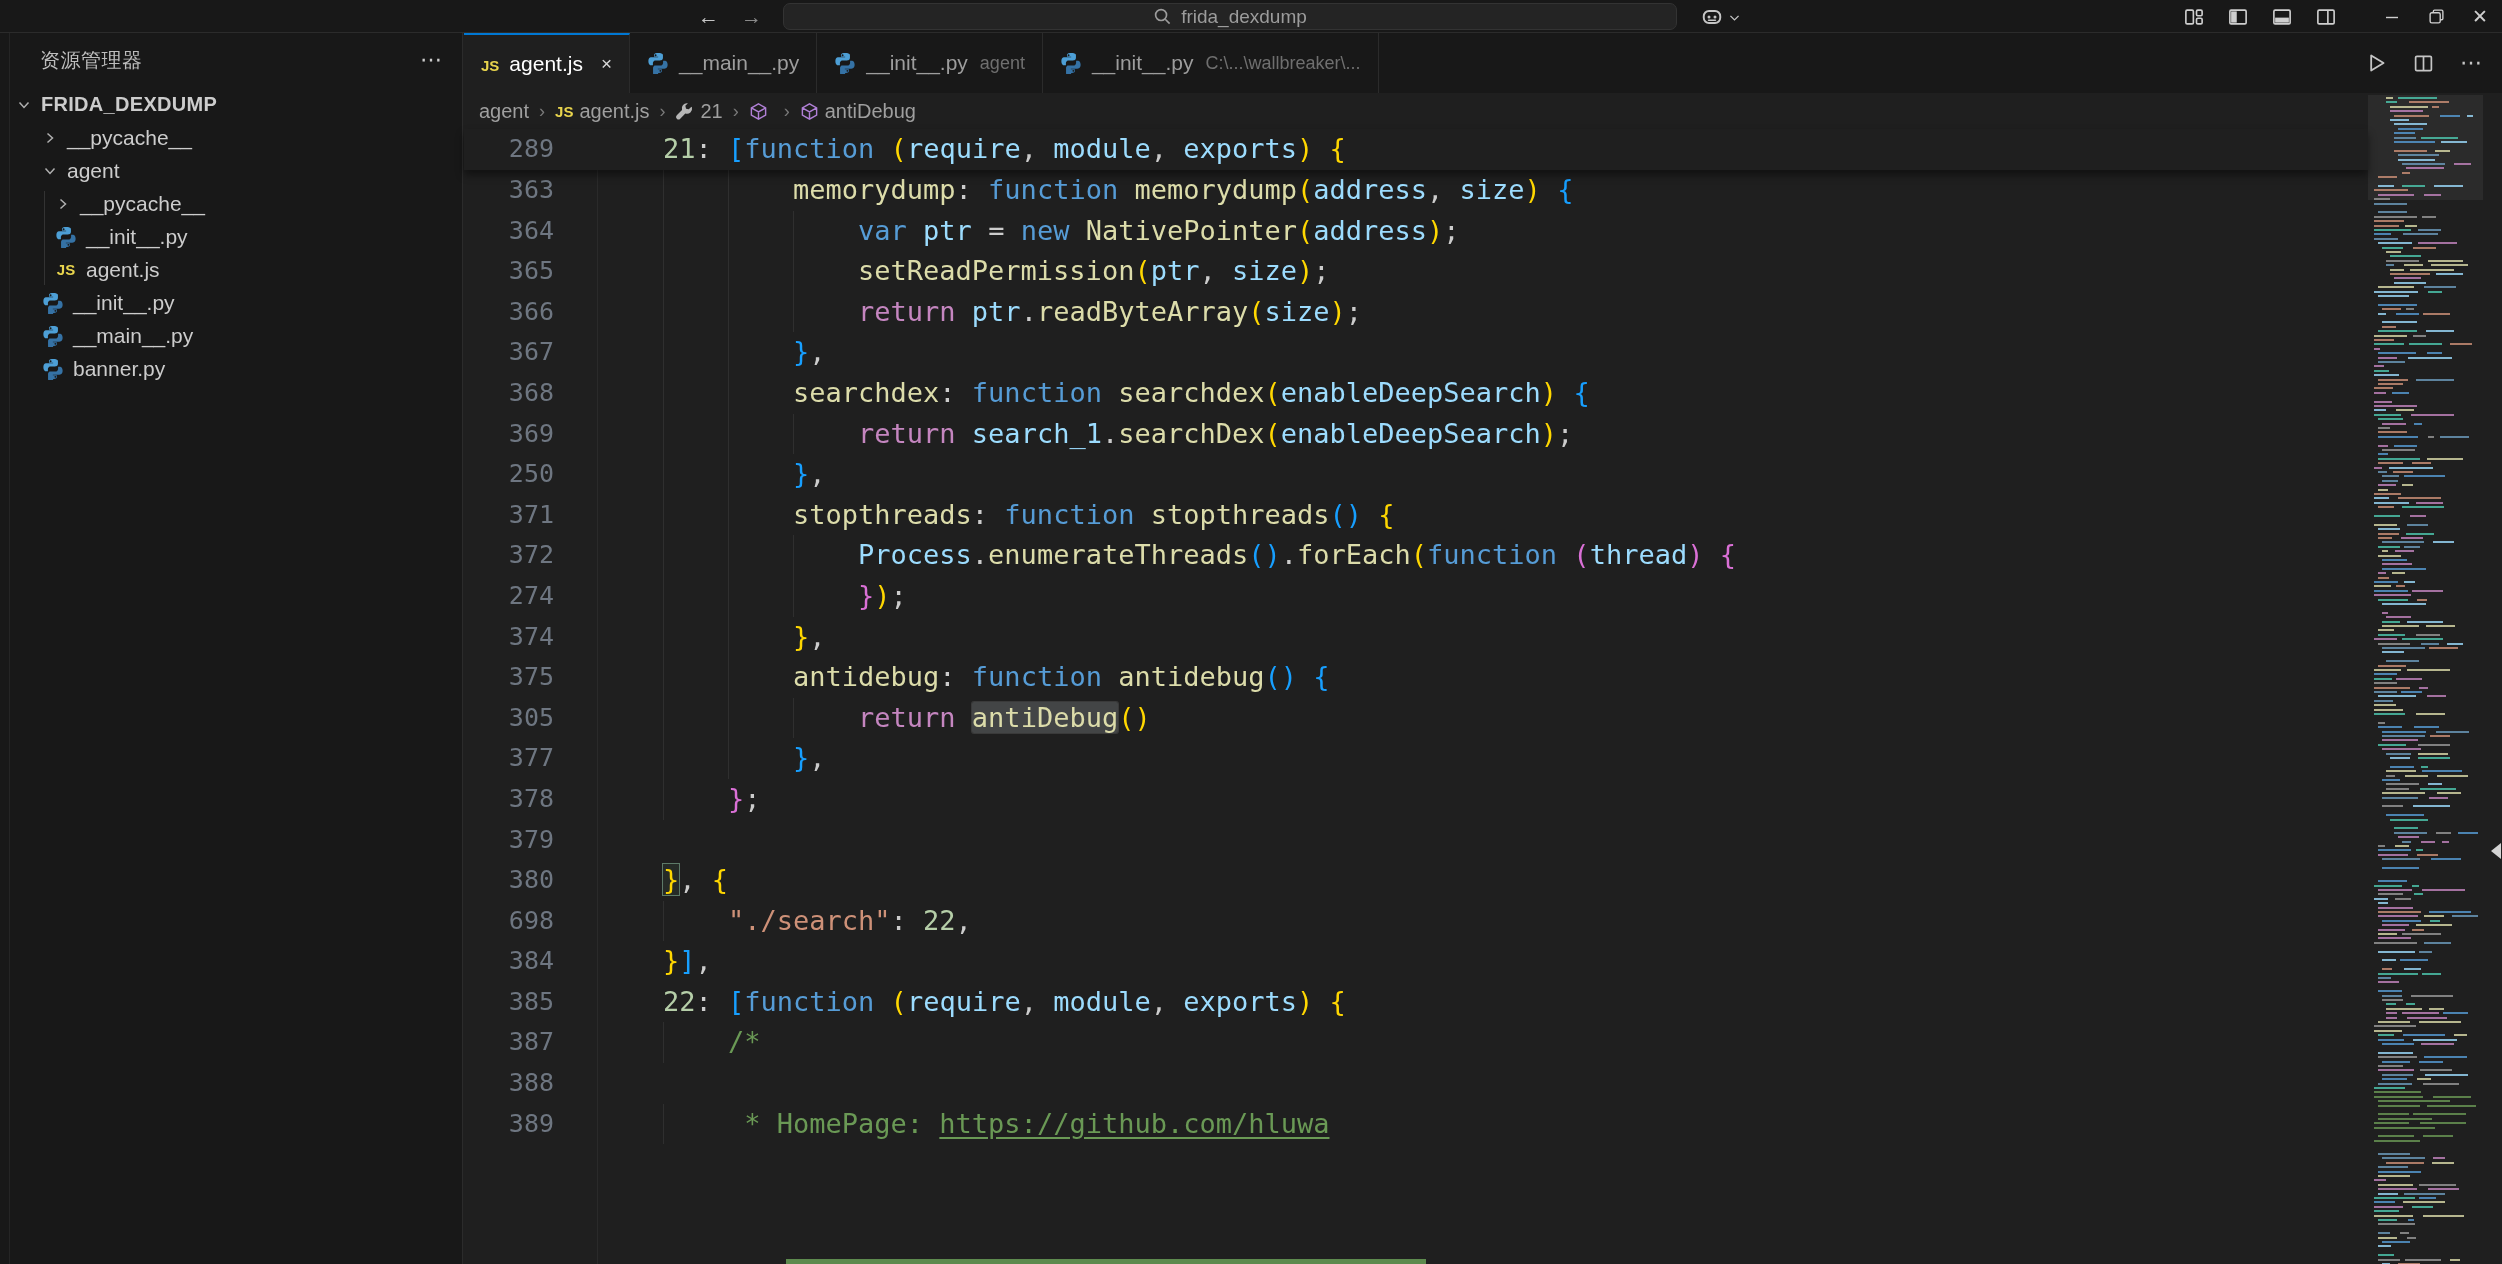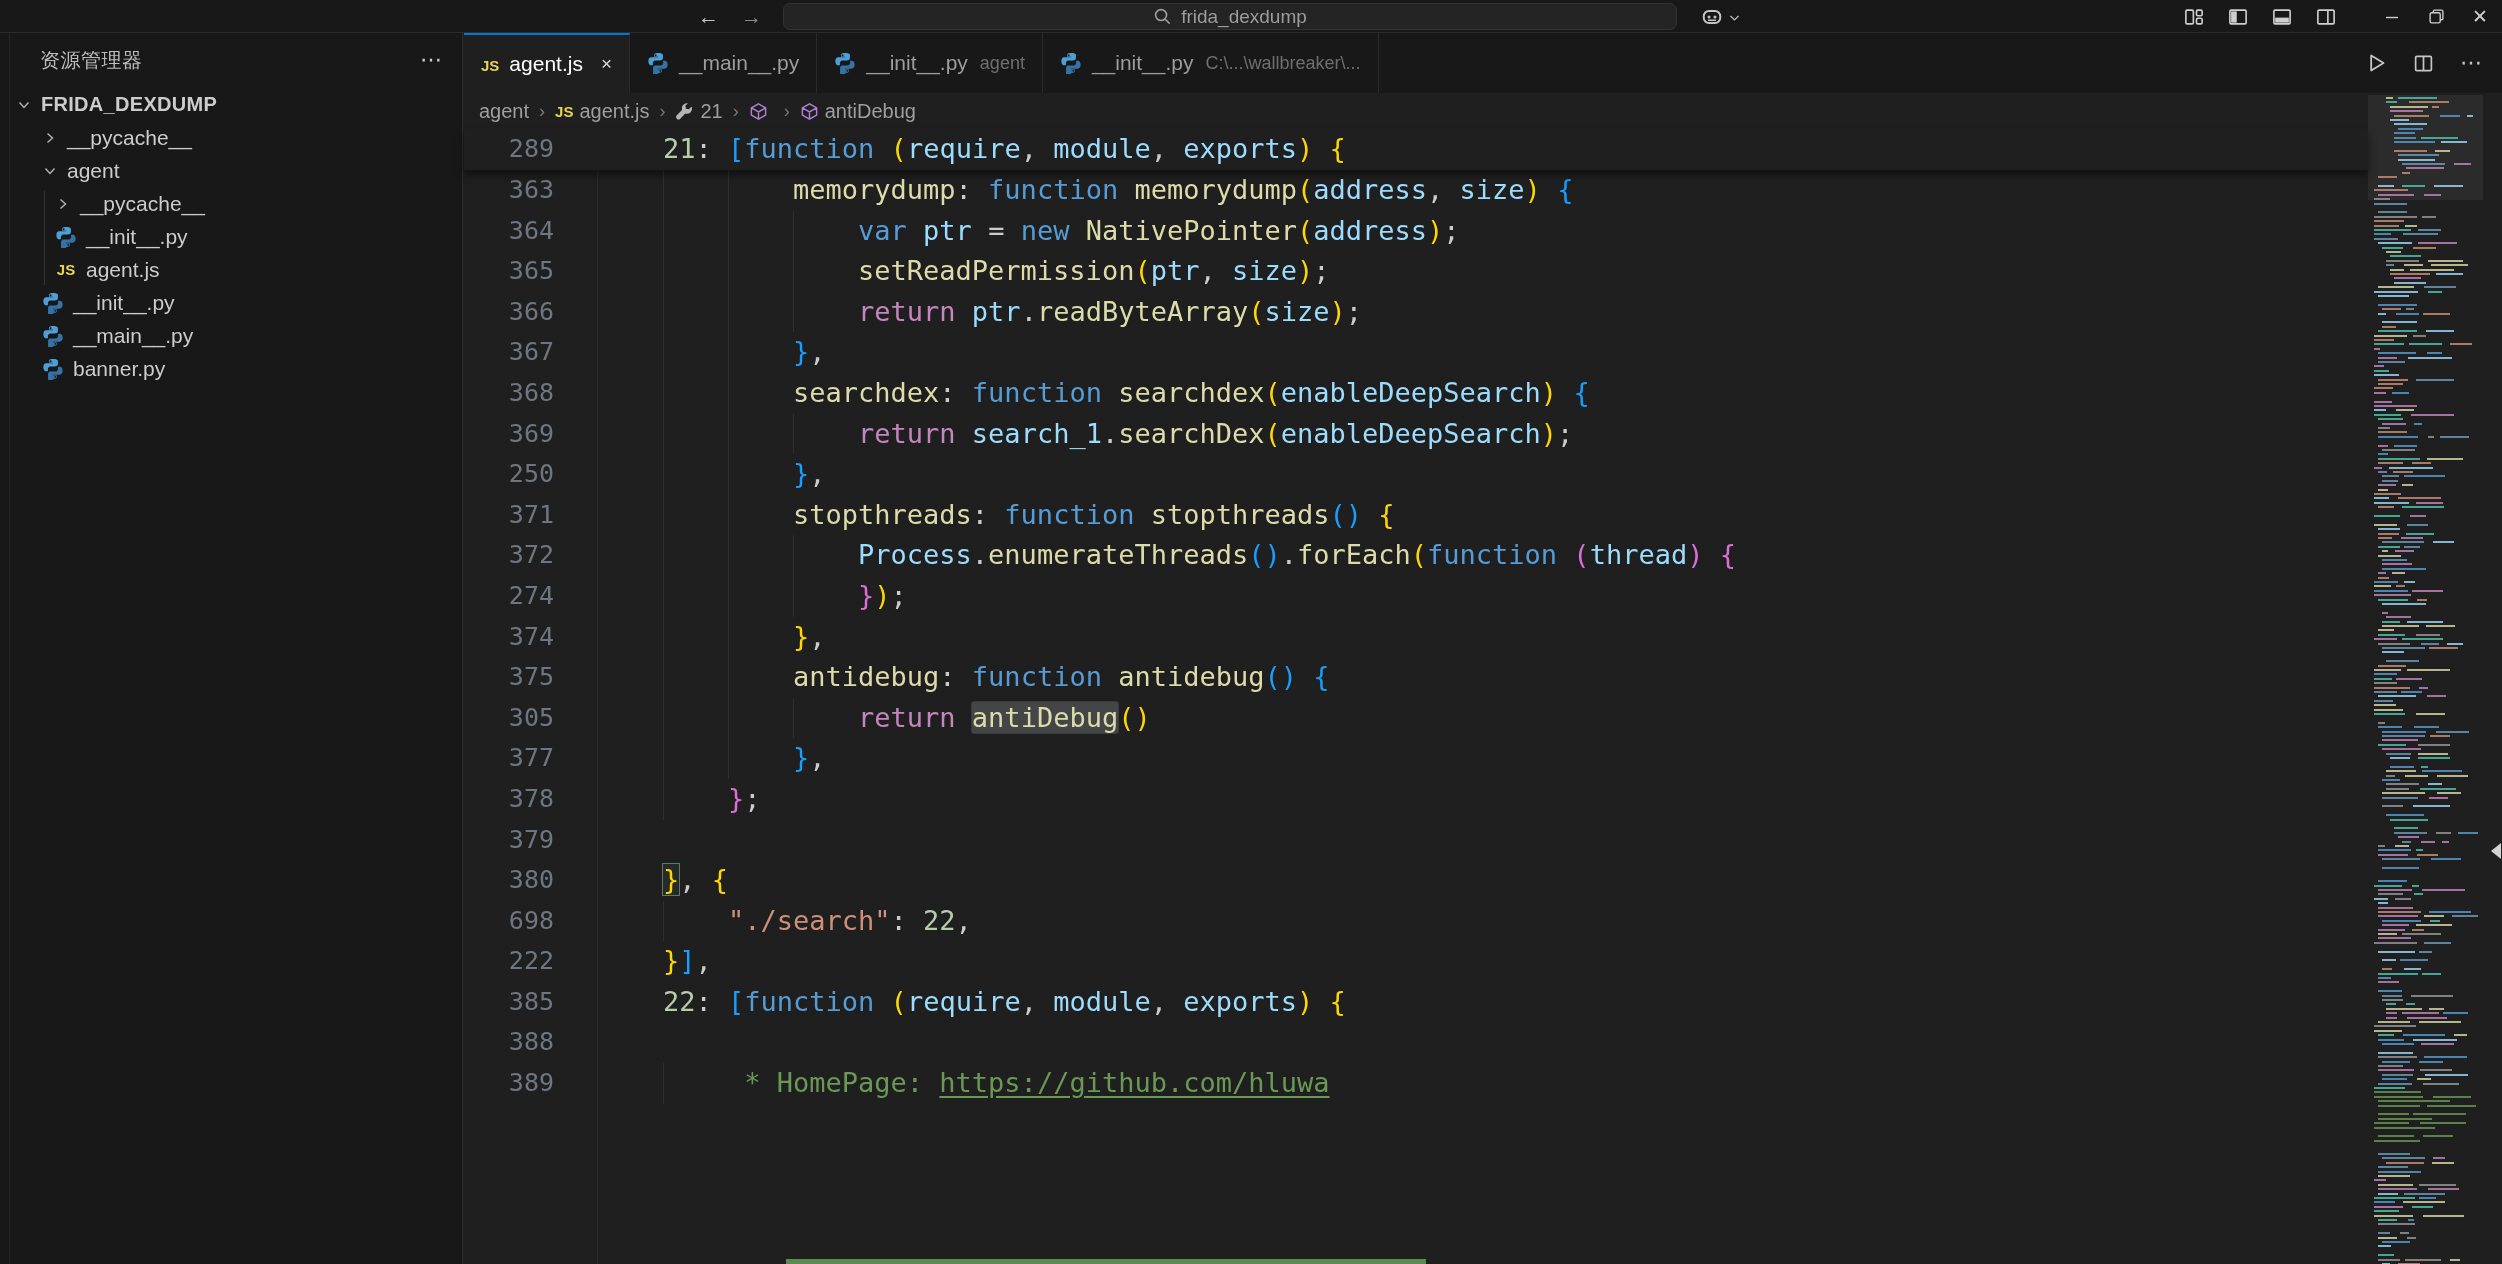--- a/index.html
+++ b/index.html
@@ -342,22 +342,23 @@
         <div class="cl"><span class="ln">372</span><span class="lt"><span class="ig"></span><span class="ig"></span><span class="ig"></span><span style="color: rgb(156, 220, 254);">Process</span><span style="color: rgb(204, 204, 204);">.</span><span style="color: rgb(220, 220, 170);">enumerateThreads</span><span style="color: rgb(23, 159, 255);">()</span><span style="color: rgb(204, 204, 204);">.</span><span style="color: rgb(220, 220, 170);">forEach</span><span style="color: rgb(255, 215, 0);">(</span><span style="color: rgb(86, 156, 214);">function</span><span style="color: rgb(204, 204, 204);"> </span><span style="color: rgb(218, 112, 214);">(</span><span style="color: rgb(156, 220, 254);">thread</span><span style="color: rgb(218, 112, 214);">)</span><span style="color: rgb(204, 204, 204);"> </span><span style="color: rgb(218, 112, 214);">{</span></span></div>
         <div class="cl"><span class="ln">274</span><span class="lt"><span class="ig"></span><span class="ig"></span><span class="ig"></span><span style="color: rgb(218, 112, 214);">}</span><span style="color: rgb(255, 215, 0);">)</span><span style="color: rgb(204, 204, 204);">;</span></span></div>
         <div class="cl"><span class="ln">374</span><span class="lt"><span class="ig"></span><span class="ig"></span><span style="color: rgb(255, 215, 0);">}</span><span style="color: rgb(204, 204, 204);">,</span></span></div>
         <div class="cl"><span class="ln">375</span><span class="lt"><span class="ig"></span><span class="ig"></span><span style="color: rgb(220, 220, 170);">antidebug</span><span style="color: rgb(204, 204, 204);">: </span><span style="color: rgb(86, 156, 214);">function</span><span style="color: rgb(204, 204, 204);"> </span><span style="color: rgb(220, 220, 170);">antidebug</span><span style="color: rgb(23, 159, 255);">()</span><span style="color: rgb(204, 204, 204);"> </span><span style="color: rgb(23, 159, 255);">{</span></span></div>
         <div class="cl"><span class="ln">305</span><span class="lt"><span class="ig"></span><span class="ig"></span><span class="ig"></span><span style="color: rgb(197, 134, 192);">return</span><span style="color: rgb(204, 204, 204);"> </span><span class="tk-hl" style="color: rgb(220, 220, 170);">antiDebug</span><span style="color: rgb(255, 215, 0);">()</span></span></div>
         <div class="cl"><span class="ln">377</span><span class="lt"><span class="ig"></span><span class="ig"></span><span style="color: rgb(23, 159, 255);">}</span><span style="color: rgb(204, 204, 204);">,</span></span></div>
         <div class="cl"><span class="ln">378</span><span class="lt"><span class="ig"></span><span style="color: rgb(218, 112, 214);">}</span><span style="color: rgb(204, 204, 204);">;</span></span></div>
         <div class="cl"><span class="ln">379</span><span class="lt"></span></div>
         <div class="cl"><span class="ln">380</span><span class="lt"><span class="tk-bm" style="color: rgb(255, 215, 0);">}</span><span style="color: rgb(204, 204, 204);">, </span><span style="color: rgb(255, 215, 0);">{</span></span></div>
         <div class="cl"><span class="ln">698</span><span class="lt"><span class="ig"></span><span style="color: rgb(206, 145, 120);">"./search"</span><span style="color: rgb(204, 204, 204);">: </span><span style="color: rgb(181, 206, 168);">22</span><span style="color: rgb(204, 204, 204);">,</span></span></div>
-        <div class="cl"><span class="ln">222</span><span class="lt"><span style="color: rgb(255, 215, 0);">}</span><span style="color: rgb(23, 159, 255);">]</span><span style="color: rgb(204, 204, 204);">,</span></span></div>
+        <div class="cl"><span class="ln">384</span><span class="lt"><span style="color: rgb(255, 215, 0);">}</span><span style="color: rgb(23, 159, 255);">]</span><span style="color: rgb(204, 204, 204);">,</span></span></div>
         <div class="cl"><span class="ln">385</span><span class="lt"><span style="color: rgb(181, 206, 168);">22</span><span style="color: rgb(204, 204, 204);">: </span><span style="color: rgb(23, 159, 255);">[</span><span style="color: rgb(86, 156, 214);">function</span><span style="color: rgb(204, 204, 204);"> </span><span style="color: rgb(255, 215, 0);">(</span><span style="color: rgb(156, 220, 254);">require</span><span style="color: rgb(204, 204, 204);">, </span><span style="color: rgb(156, 220, 254);">module</span><span style="color: rgb(204, 204, 204);">, </span><span style="color: rgb(156, 220, 254);">exports</span><span style="color: rgb(255, 215, 0);">)</span><span style="color: rgb(204, 204, 204);"> </span><span style="color: rgb(255, 215, 0);">{</span></span></div>
+        <div class="cl"><span class="ln">387</span><span class="lt"><span class="ig"></span><span style="color: rgb(106, 153, 85);">/*</span></span></div>
         <div class="cl"><span class="ln">388</span></div>
         <div class="cl"><span class="ln">389</span><span class="lt"><span class="ig"></span><span style="color: rgb(106, 153, 85);"> * HomePage: </span><span class="tk-link" style="color: rgb(106, 153, 85);">https://github.com/hluwa</span></span></div>
       </div>
 
     <div class="clip-bar"></div>
 
     <div class="minimap" id="minimap">
       <div class="mm-slider"></div>
     <div style="position: absolute; left: 18px; top: 4px; width: 6.97523px; height: 2px; background: rgb(220, 220, 170); opacity: 0.8;"></div>
         <div style="position: absolute; left: 29.9229px; top: 4px; width: 39.2049px; height: 2px; background: rgb(78, 201, 176); opacity: 0.8;"></div>

